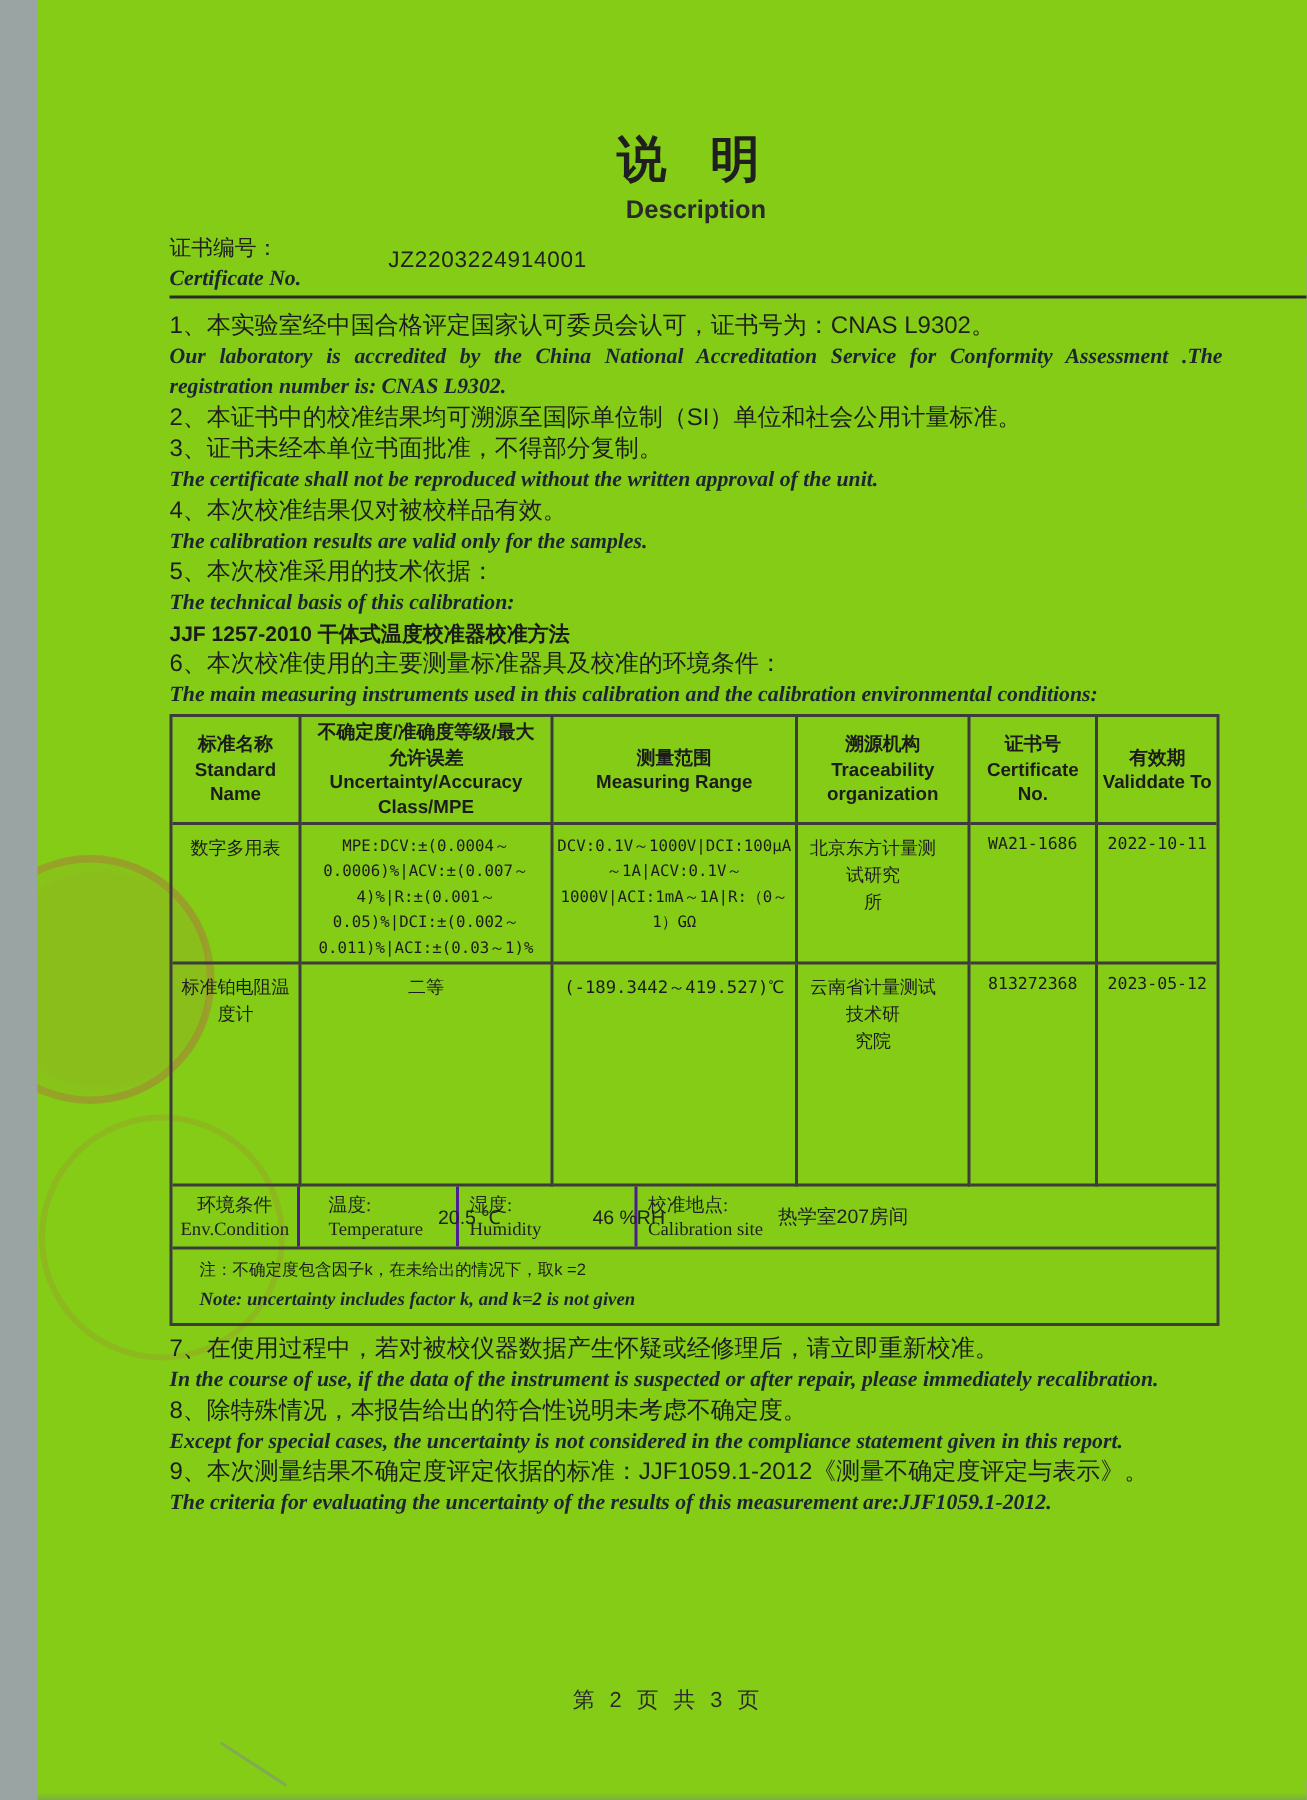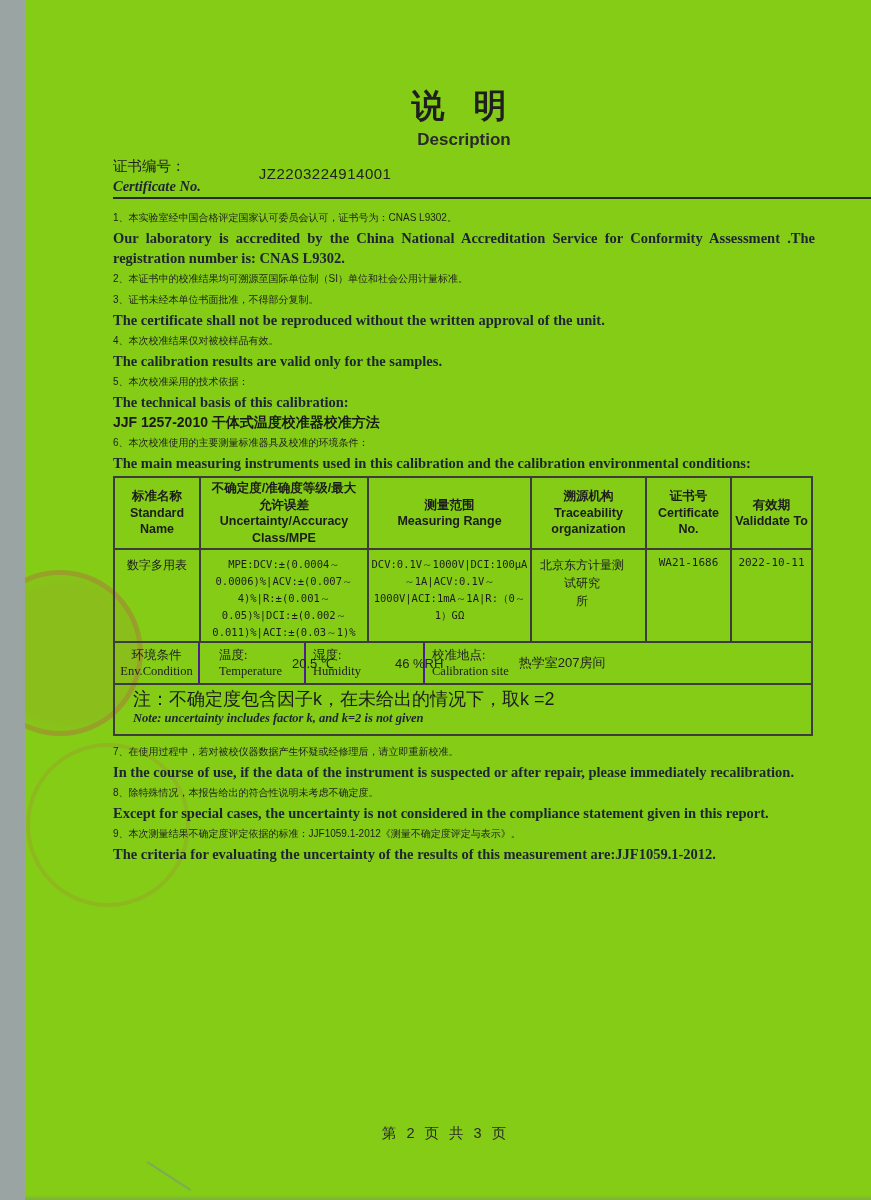--- a/index.html
+++ b/index.html
@@ -18,22 +18,22 @@
   
   .cert-block { display:flex; align-items:flex-end; margin-top:7px; padding-bottom:1px;
                 border-bottom:2.5px solid #2a2a2a; width:767px; }
   .cert-labels { line-height:1.35; }
   .cert-label-cn { font-size:14.5px; }
   .cert-label-en { font-family:"Liberation Serif", serif; font-style:italic; font-weight:bold; font-size:14.5px; color:#1d2433; }
   .cert-number { font-size:15px; margin-left:58px; margin-bottom:14px; letter-spacing:0.5px; }
 
   
   .items { margin-top:9px; }
-  .cn { font-size:10px; line-height:20px; color:#1e1e1e; }
-  .en { font-family:"Liberation Serif", serif; font-weight:bold;
+  .cn { font-size:16px; line-height:20px; color:#1e1e1e; }
+  .en { font-family:"Liberation Serif", serif; font-style:italic; font-weight:bold;
         font-size:14.5px; line-height:20px; color:#1d2433; text-align:justify; }
   .extra { font-size:14px; line-height:20px; font-weight:bold; color:#1a1a1a; }
   .item { margin-bottom:1px; }
 
   
   .cal-table { margin-top:3px; width:700px; border:2px solid #3c3c3c; background:transparent; }
   table.main { border-collapse:collapse; width:100%; table-layout:fixed; }
   table.main th, table.main td { border-right:2px solid #3c3c3c; border-bottom:2px solid #3c3c3c;
         white-space:pre-line; overflow:hidden; }
   table.main th:last-child, table.main td:last-child { border-right:none; }
@@ -51,21 +51,21 @@
   .env-cell { display:flex; align-items:center; border-right:2px solid #4c1d95; }
   .env-cell:last-child { border-right:none; }
   .env-c0 { width:85px; justify-content:center; text-align:center; font-size:12.5px; line-height:1.3; white-space:pre-line; }
   .env-c0 { font-family:"Liberation Serif", serif; }
   .env-c1 { width:106px;padding-left:12px; } .env-c2 { width:119px;gap:24px; } .env-c3 { flex:1; }
   .env-label { font-size:12.5px; line-height:1.3; white-space:pre-line; padding-left:7px; }
   .env-label .sub, .env-serif { font-family:"Liberation Serif", serif; }
   .env-value { font-size:13px; margin-left:10px; white-space:nowrap; }
 
   .note-row { padding:5px 0 6px 18px; }
-  .note-cn { font-size:18px; line-height:19px; color:#1c1c1c; }
+  .note-cn { font-size:11px; line-height:19px; color:#1c1c1c; }
   .note-en { font-family:"Liberation Serif", serif; font-style:italic; font-weight:bold;
              font-size:12.5px; line-height:19px; color:#1d2433; }
 
   .items-after { margin-top:6px; }
 
   
   .footer { position:absolute; left:0; top:1124px; width:841px; text-align:center;
             font-size:14.5px; letter-spacing:3px; color:#2a2a2a; }
 
   
@@ -169,20 +169,30 @@
 0.011)%|ACI:±(0.03～1)%</td>
           <td class="cell-mono">DCV:0.1V～1000V|DCI:100μA
 ～1A|ACV:0.1V～
 1000V|ACI:1mA～1A|R:（0～
 1）GΩ</td>
           <td class="cell-org">北京东方计量测试研究
 所</td>
           <td class="cell-code">WA21-1686</td>
           <td class="cell-code">2022-10-11</td>
         </tr>
+        <tr class="r2">
+          <td class="cell-name">标准铂电阻温
+度计</td>
+          <td class="cell-name">二等</td>
+          <td class="cell-mono" style="font-size:11.5px">(-189.3442～419.527)℃</td>
+          <td class="cell-org">云南省计量测试技术研
+究院</td>
+          <td class="cell-code">813272368</td>
+          <td class="cell-code">2023-05-12</td>
+        </tr>
       </tbody>
         </table>
 
       <div class="env-row">
         <div class="env-cell env-c0">环境条件
 Env.Condition</div>
         <div class="env-cell env-c1">
           <span class="env-label env-serif">温度:
 Temperature</span>
           <span class="env-value">20.5 ℃</span>

